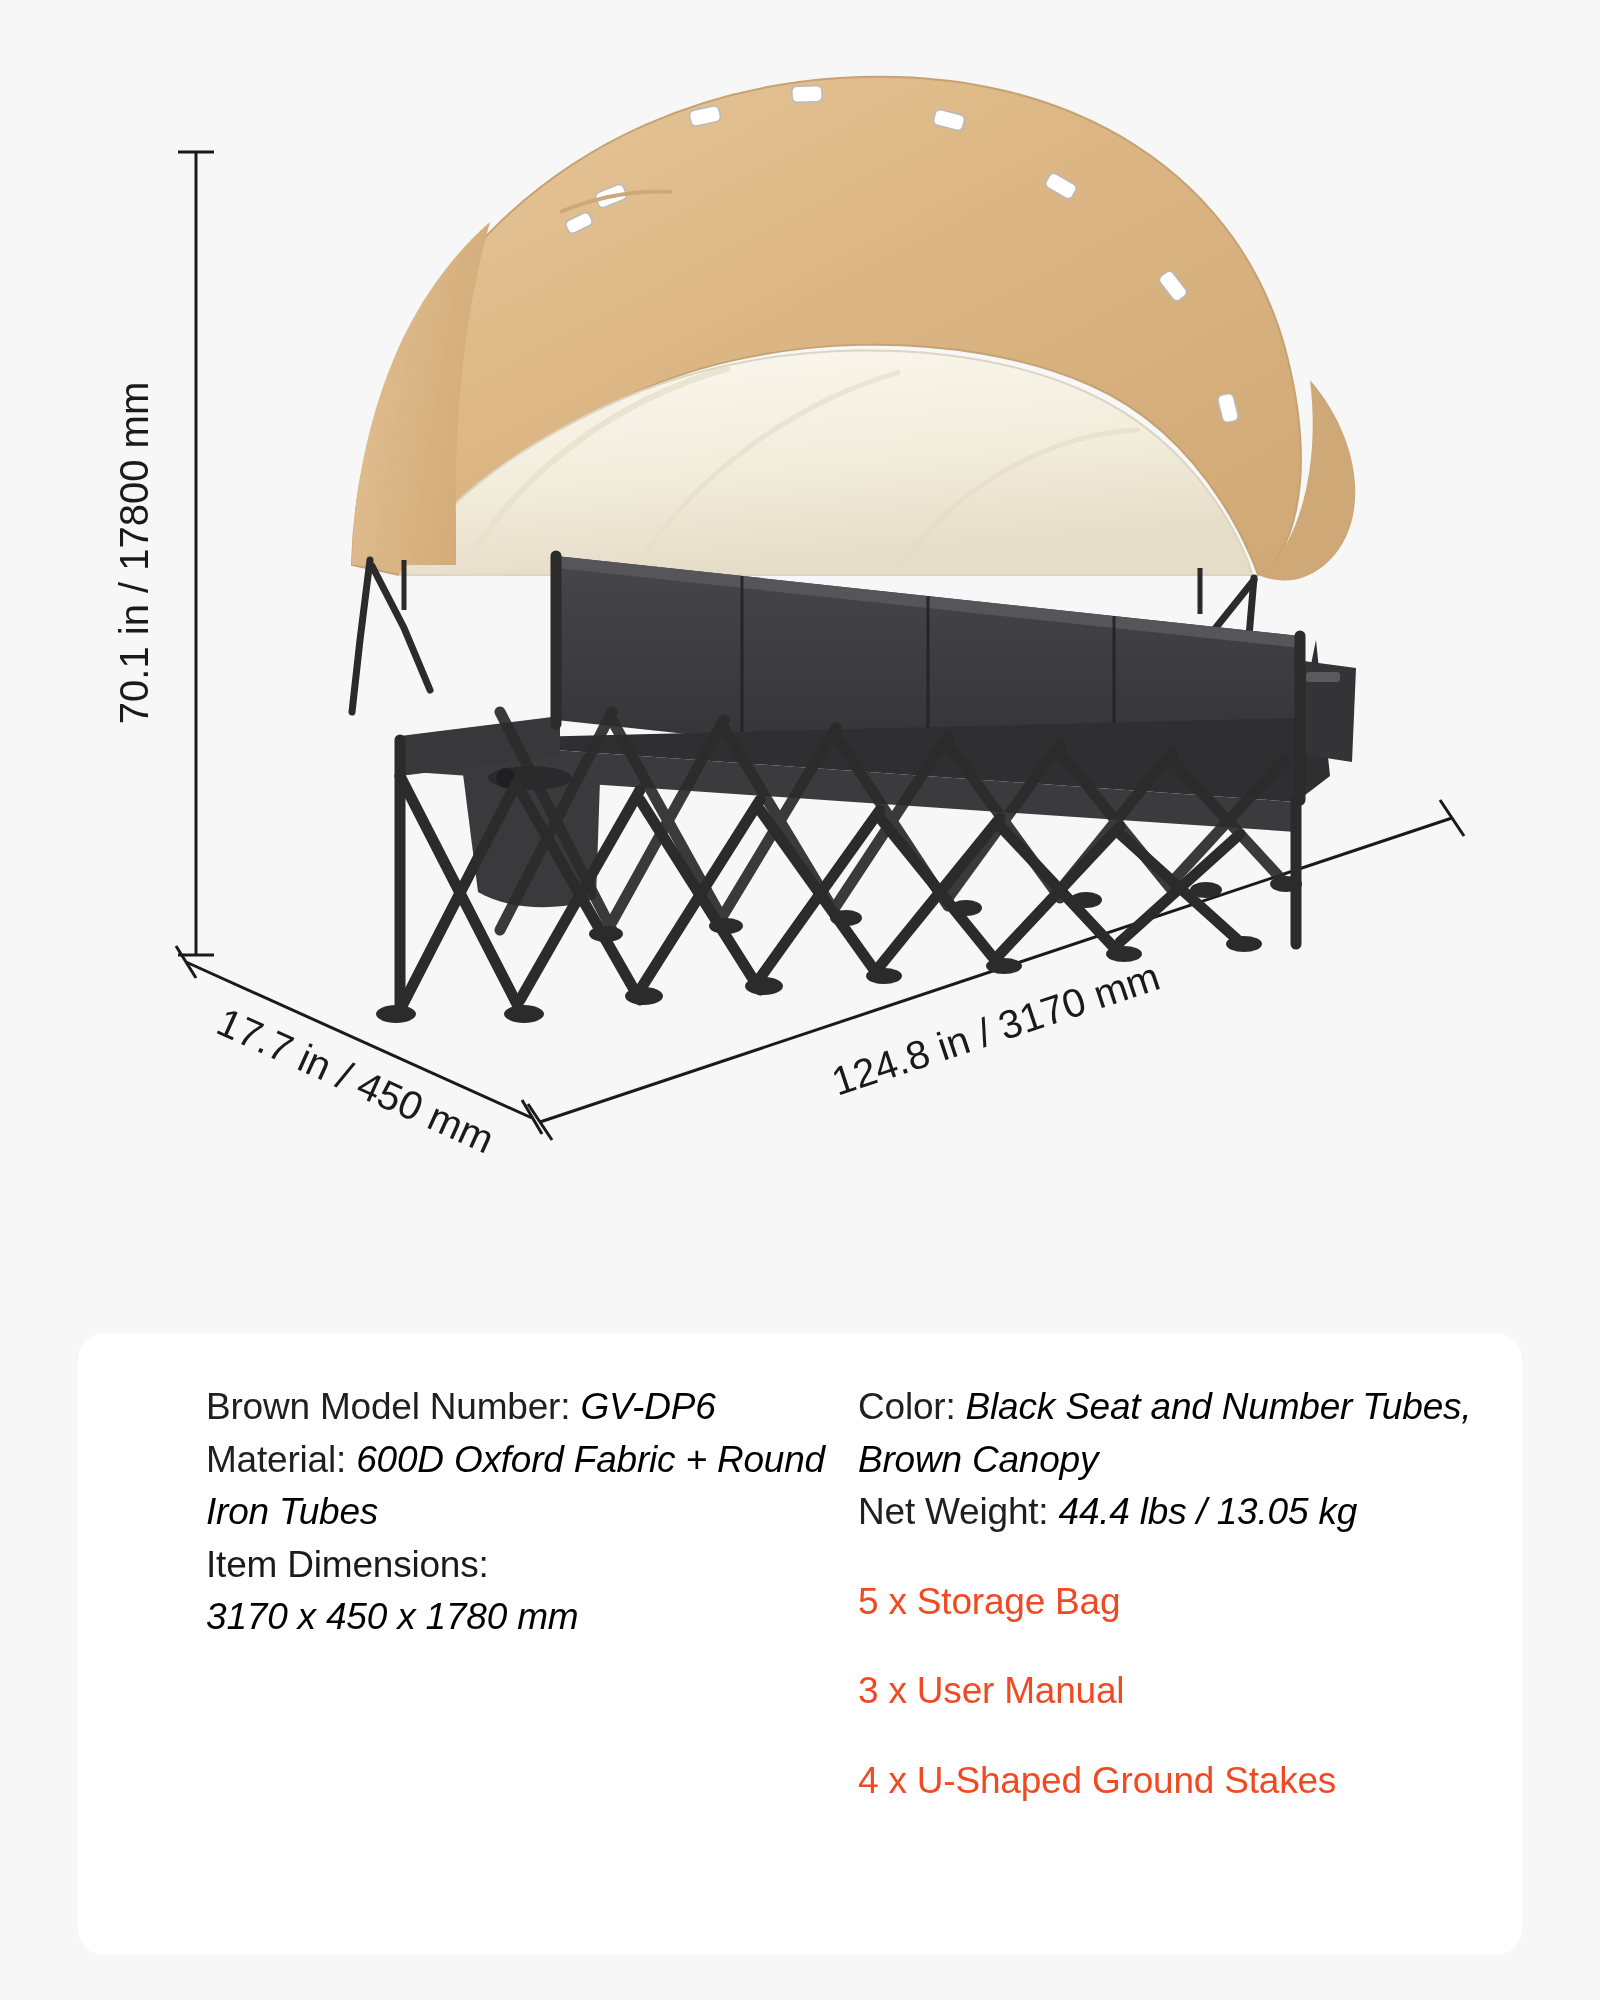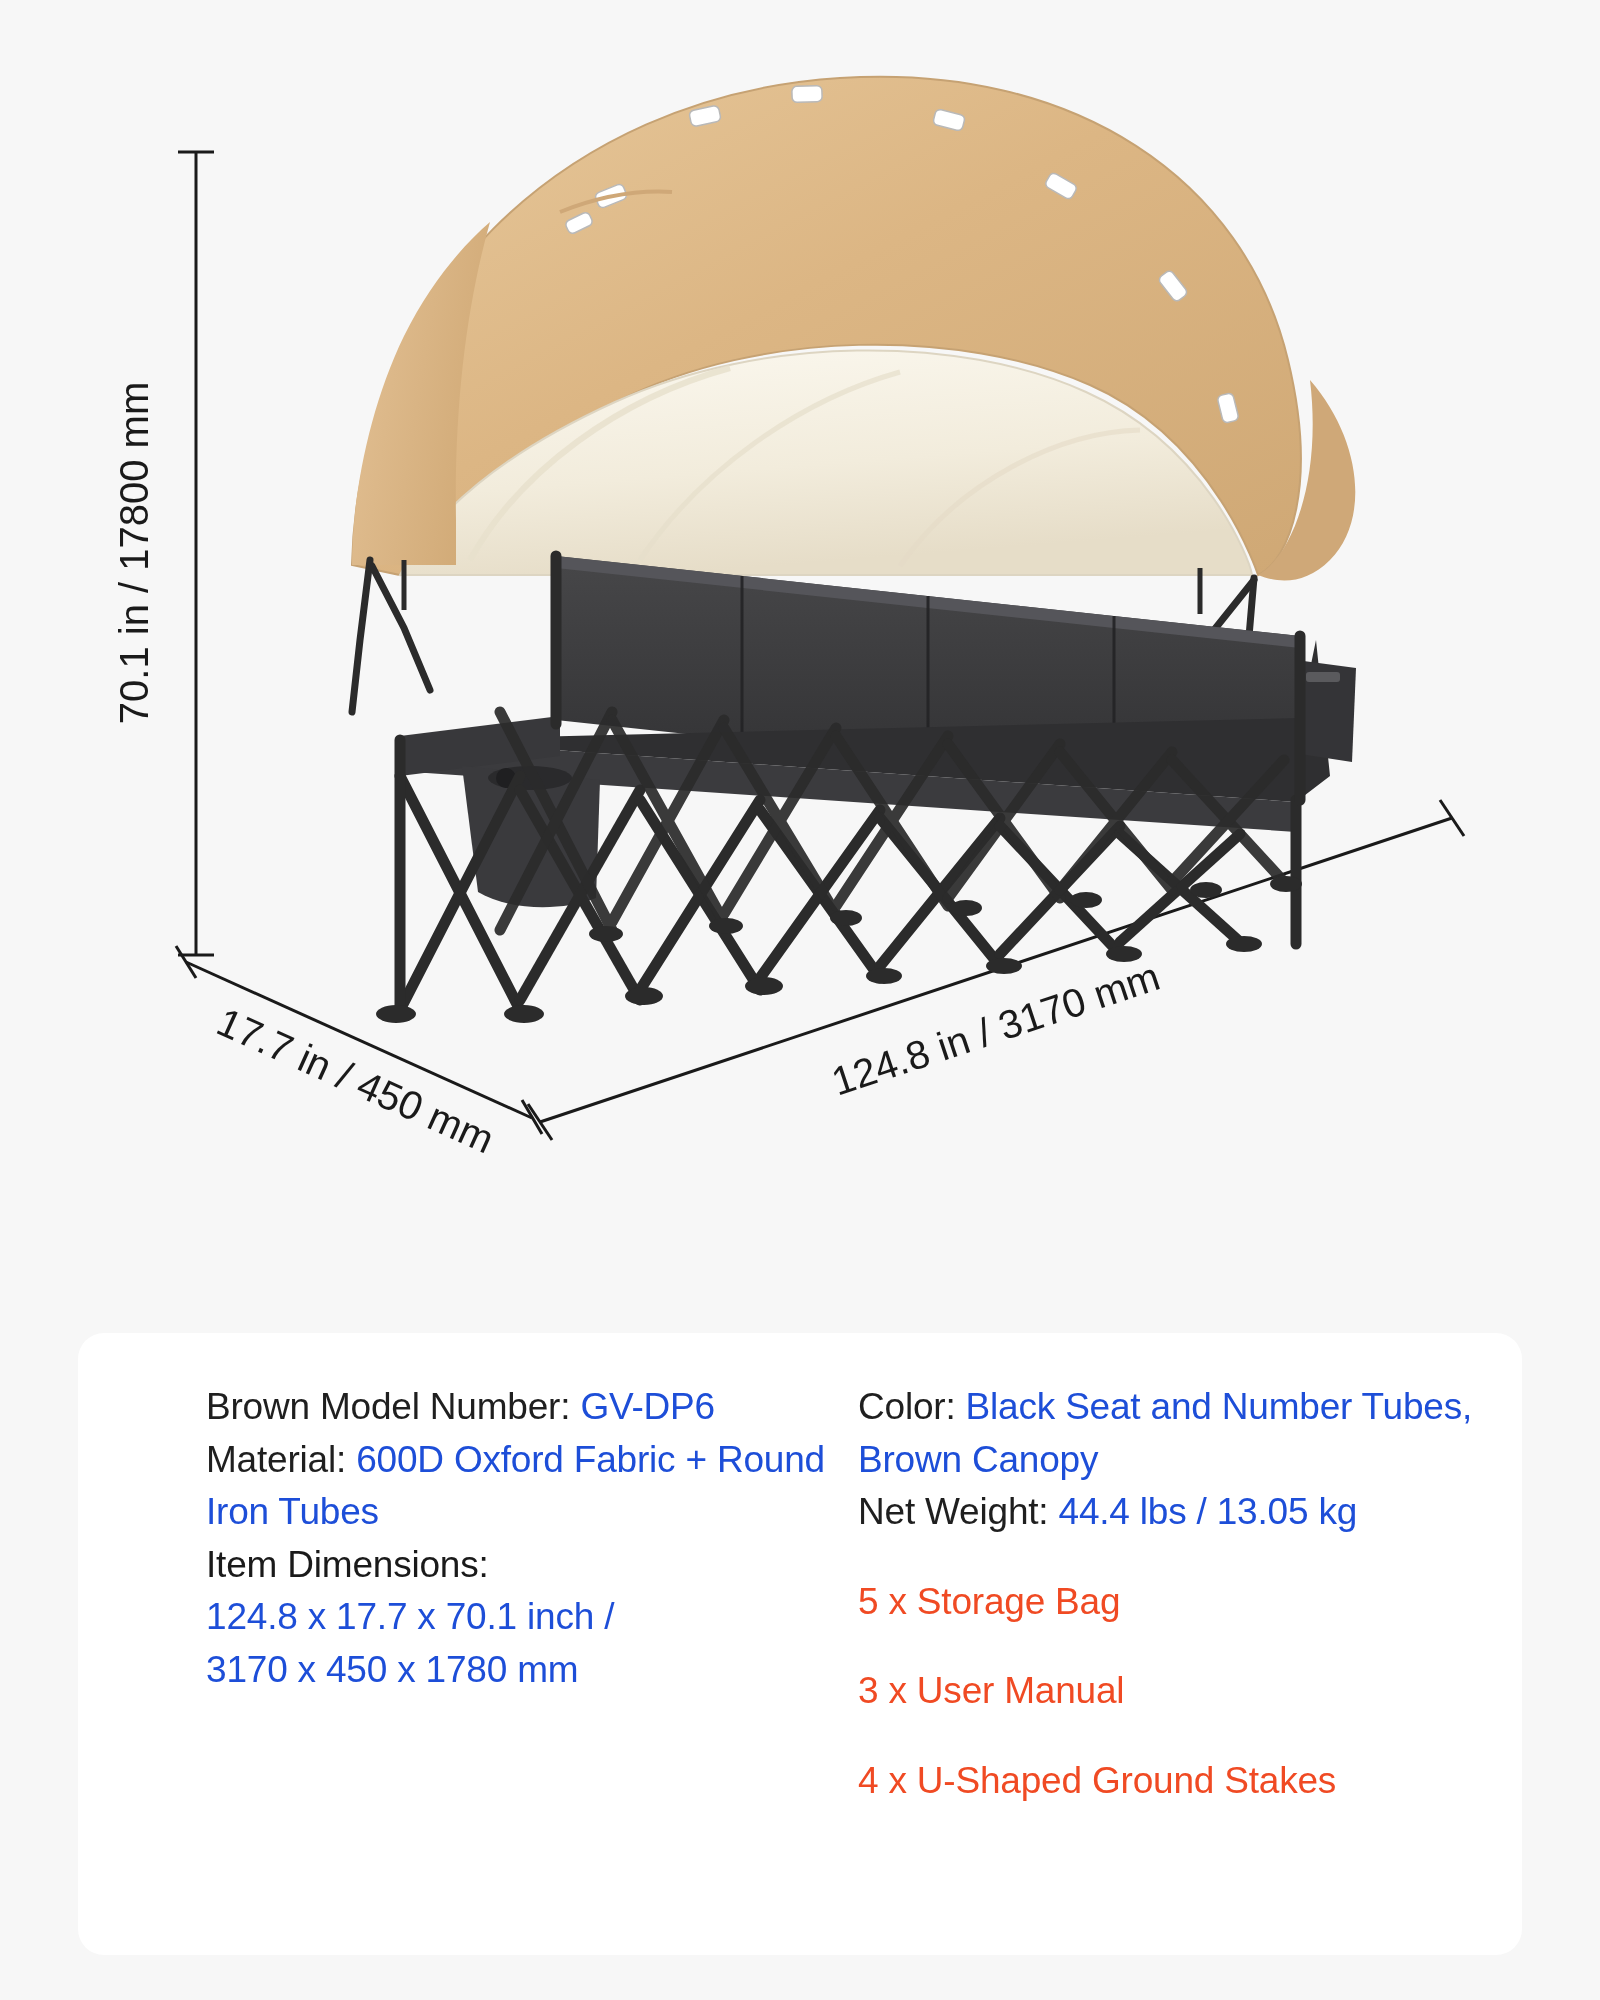--- a/index.html
+++ b/index.html
@@ -64,21 +64,22 @@
     color: #1a1a1a;
     font-family: "Liberation Sans", sans-serif;
     letter-spacing: -0.2px;
   }
 
   .spec-label {
     color: #1f1f1f;
   }
 
   .spec-value {
-    color: #1d4ed8;
+    color: #000000;
+    font-style: italic;
   }
 
   .spec-block {
     margin: 0;
   }
 
   .accessory-line {
     font-size: 37px;
     line-height: 1.42;
     color: #f04a23;
@@ -267,21 +268,20 @@
 
 <div class="spec-card">
   <div class="spec-col left">
     <p class="spec-line spec-block">
       <span class="spec-label">Brown Model Number: </span><span class="spec-value">GV-DP6</span>
     </p>
     <p class="spec-line spec-block">
       <span class="spec-label">Material: </span><span class="spec-value">600D Oxford Fabric + Round Iron Tubes</span>
     </p>
     <p class="spec-line spec-block">Item Dimensions:</p>
-    <p class="spec-line spec-block spec-value">124.8 x 17.7 x 70.1 inch /</p>
     <p class="spec-line spec-block spec-value">3170 x 450 x 1780 mm</p>
   </div>
 
   <div class="spec-col right">
     <p class="spec-line spec-block">
       <span class="spec-label">Color: </span><span class="spec-value">Black Seat and Number Tubes, Brown Canopy</span>
     </p>
     <p class="spec-line spec-block">
       <span class="spec-label">Net Weight: </span><span class="spec-value">44.4 lbs / 13.05 kg</span>
     </p>

